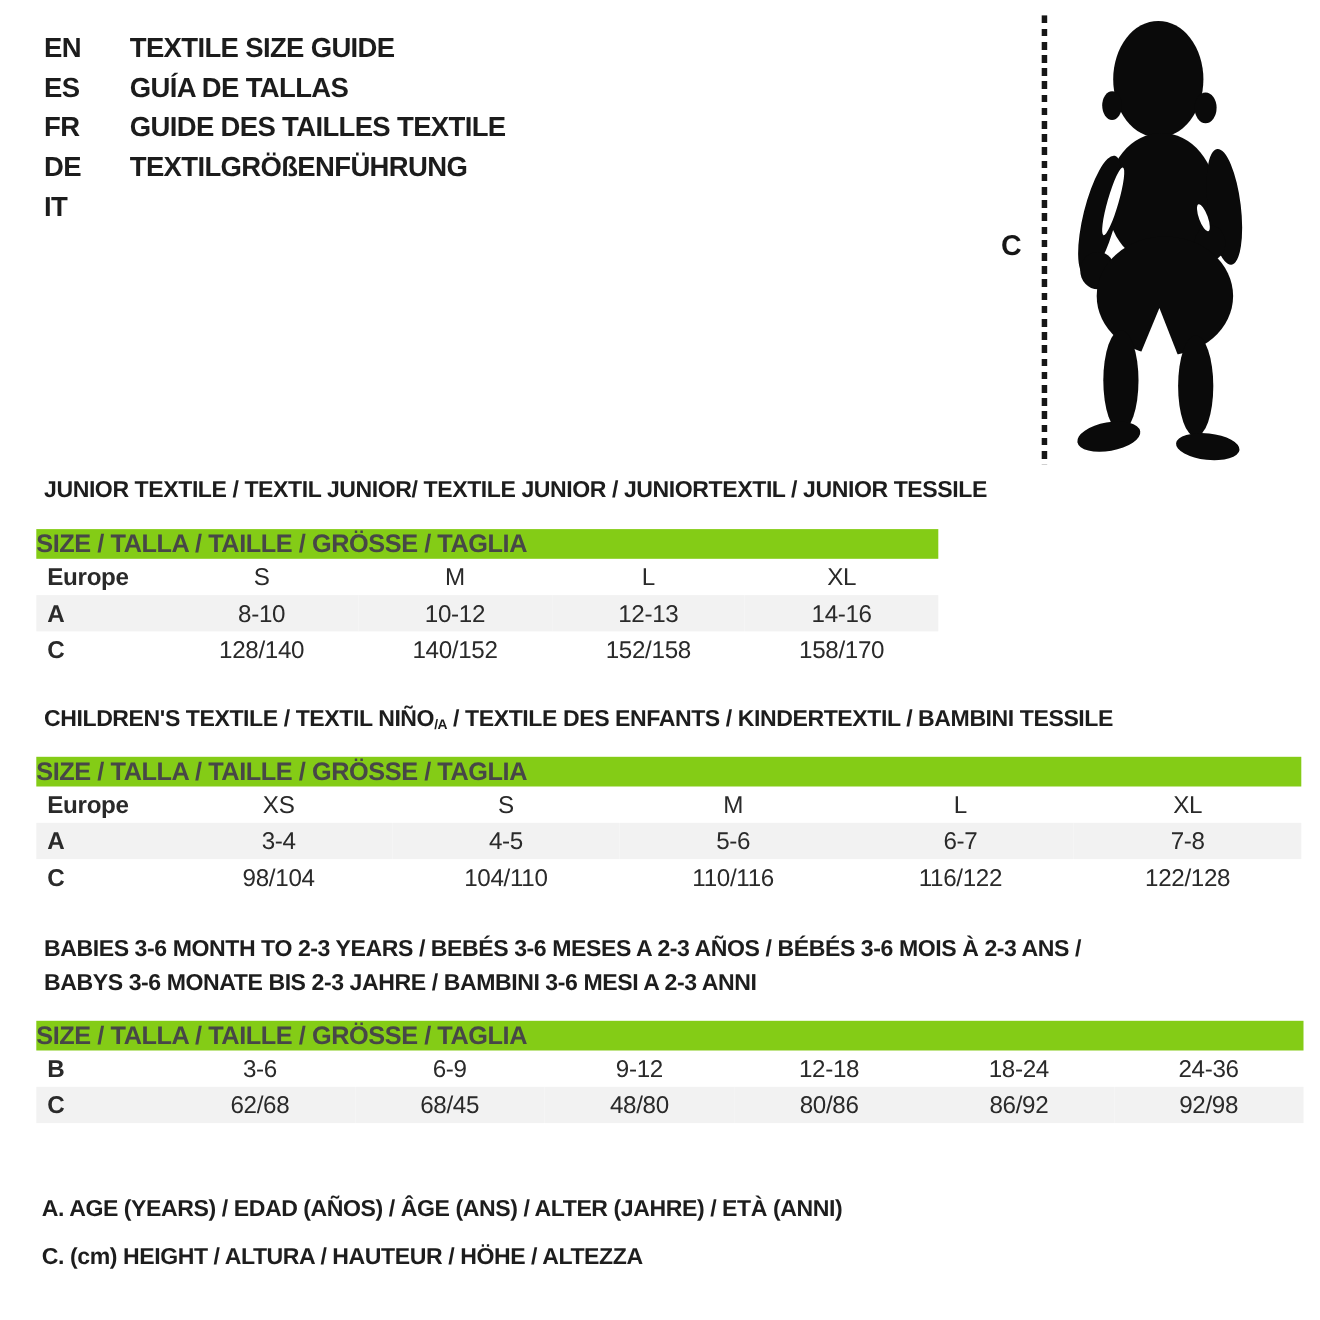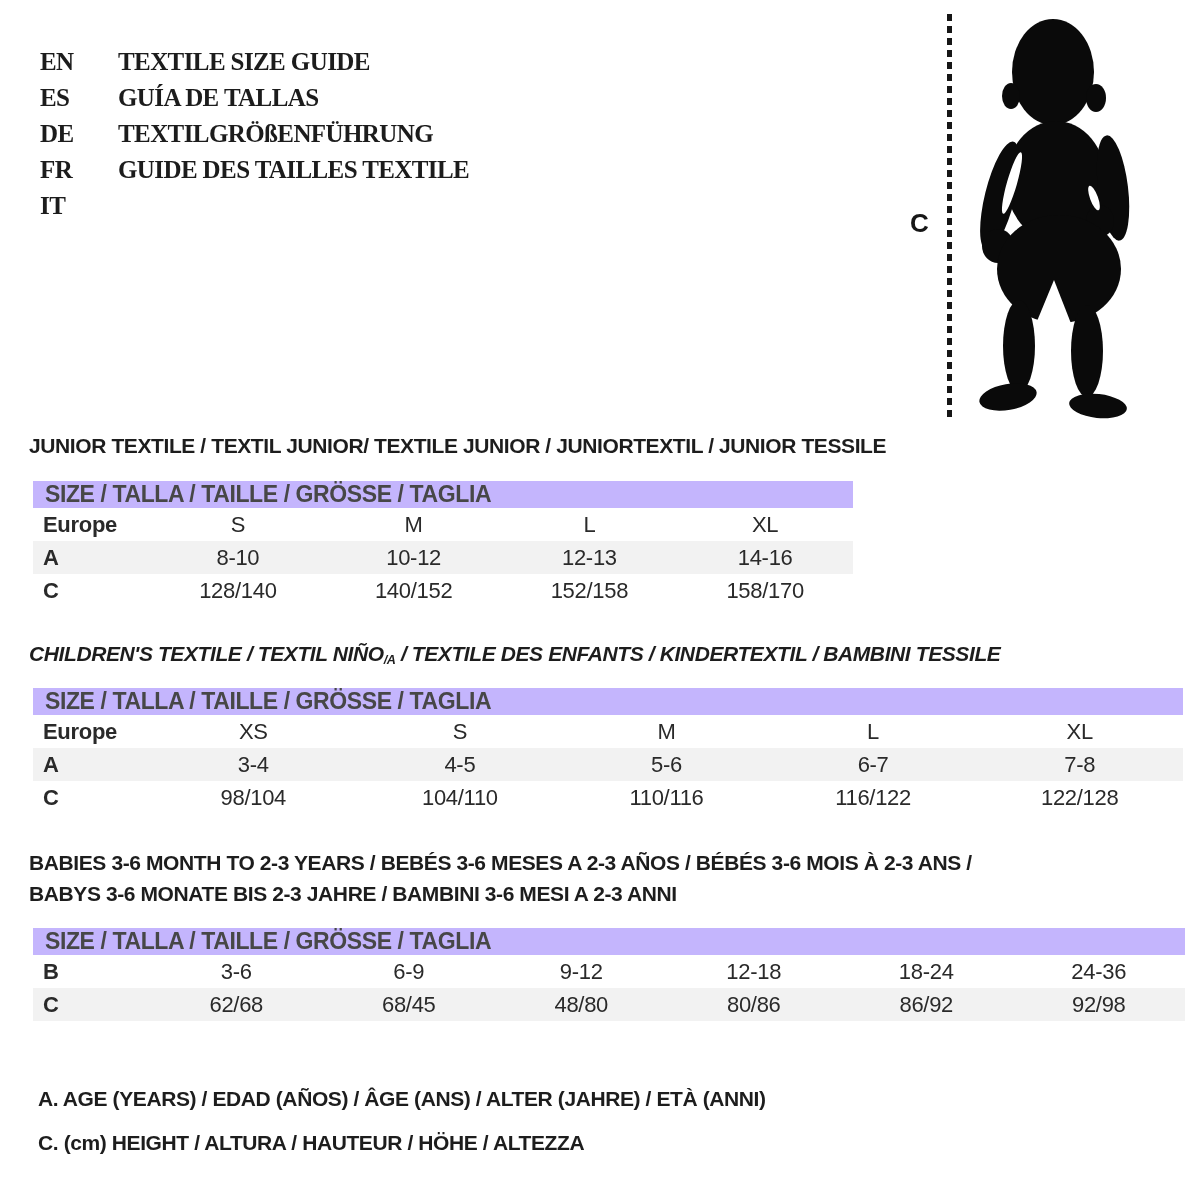--- a/index.html
+++ b/index.html
@@ -5,21 +5,21 @@
   * { margin:0; padding:0; box-sizing:border-box; }
   html,body { width:1200px; height:1200px; background:#ffffff; }
   body {
     position:relative;
     font-family:"Liberation Sans", sans-serif;
     color:#1f1f1f;
     overflow:hidden;
   }
 
   
-  .lang-block { position:absolute; left:40px; top:44px;font-family:Liberation Serif, serif; }
+  .lang-block { position:absolute; left:40px; top:26px; }
   .lang-row { display:flex; height:36px; align-items:center; }
   .lang-code, .lang-title {
     font-weight:700; font-size:25px; letter-spacing:-0.6px; color:#1c1c1c;
     white-space:nowrap;
   }
   .lang-code { width:78px; }
 
   
   .size-figure { position:absolute; left:900px; top:8px; width:295px; height:420px; }
   .dashed-line {
@@ -27,49 +27,49 @@
     background:repeating-linear-gradient(to bottom, #161616 0 7px, transparent 7px 12px);
   }
   .measure-label {
     position:absolute; left:10px; top:200px;
     font-size:26px; font-weight:700; color:#161616;
   }
   .toddler-svg { position:absolute; left:66px; top:10px; width:172px; height:404px; }
 
   
   .tbl-title {
-    position:absolute; left:29px;
+    position:absolute; left:40px;
     font-size:21px; font-weight:700; letter-spacing:-0.4px; color:#1d1d1d;
     white-space:nowrap;
   }
   .tbl-title .subscript { font-size:0.6em; vertical-align:-0.25em; font-weight:700; }
 
   table.size-table {
     position:absolute; left:33px;
     border-collapse:collapse; table-layout:fixed;
   }
   table.size-table th.size-header {
-    background:#c4b5fd; color:#474747;
+    background:#84cc16; color:#474747;
     font-size:23px; font-weight:700; letter-spacing:-0.4px;
-    text-align:left; padding-left:12px; height:24px;
+    text-align:left; height:24px;
     white-space:nowrap;
   }
   table.size-table td {
     height:33px; font-size:22px; font-weight:400; letter-spacing:-0.3px;
     text-align:center; vertical-align:middle; color:#2a2a2a;
   }
   table.size-table td.row-label { text-align:left; padding-left:10px;font-weight:bold; }
   table.size-table tr.alt td { background:#f2f2f2; }
 
   .tbl-junior   { top:481px; width:820px;  }
   .tbl-children { top:688px; width:1150px; }
   .tbl-babies   { top:928px; width:1152px; }
 
   .title-junior    { top:434px; }
-  .title-children  { top:642px;font-style:italic; }
+  .title-children  { top:642px; }
   .title-babies-1  { top:851px; }
   .title-babies-2  { top:882px; }
 
   
   .legend-block { position:absolute; left:38px; top:1071px; }
   .legend-line {
     font-size:21px; font-weight:700; letter-spacing:-0.4px; color:#1d1d1d;
     line-height:32px; white-space:nowrap;margin-top:12px;
   }
 </style>
@@ -79,26 +79,26 @@
 <div class="lang-block">
   <div class="lang-row">
     <span class="lang-code">EN</span>
     <span class="lang-title">TEXTILE SIZE GUIDE</span>
   </div>
   <div class="lang-row">
     <span class="lang-code">ES</span>
     <span class="lang-title">GUÍA DE TALLAS</span>
   </div>
   <div class="lang-row">
+    <span class="lang-code">FR</span>
+    <span class="lang-title">GUIDE DES TAILLES TEXTILE</span>
+  </div>
+  <div class="lang-row">
     <span class="lang-code">DE</span>
     <span class="lang-title">TEXTILGRÖßENFÜHRUNG</span>
-  </div>
-  <div class="lang-row">
-    <span class="lang-code">FR</span>
-    <span class="lang-title">GUIDE DES TAILLES TEXTILE</span>
   </div>
   <div class="lang-row">
     <span class="lang-code">IT</span>
   </div>
 </div>
 
 <div class="size-figure">
   <div class="dashed-line"></div>
   <div class="measure-label">C</div>
   <svg class="toddler-svg" viewBox="0 0 170 404" xmlns="http://www.w3.org/2000/svg">

